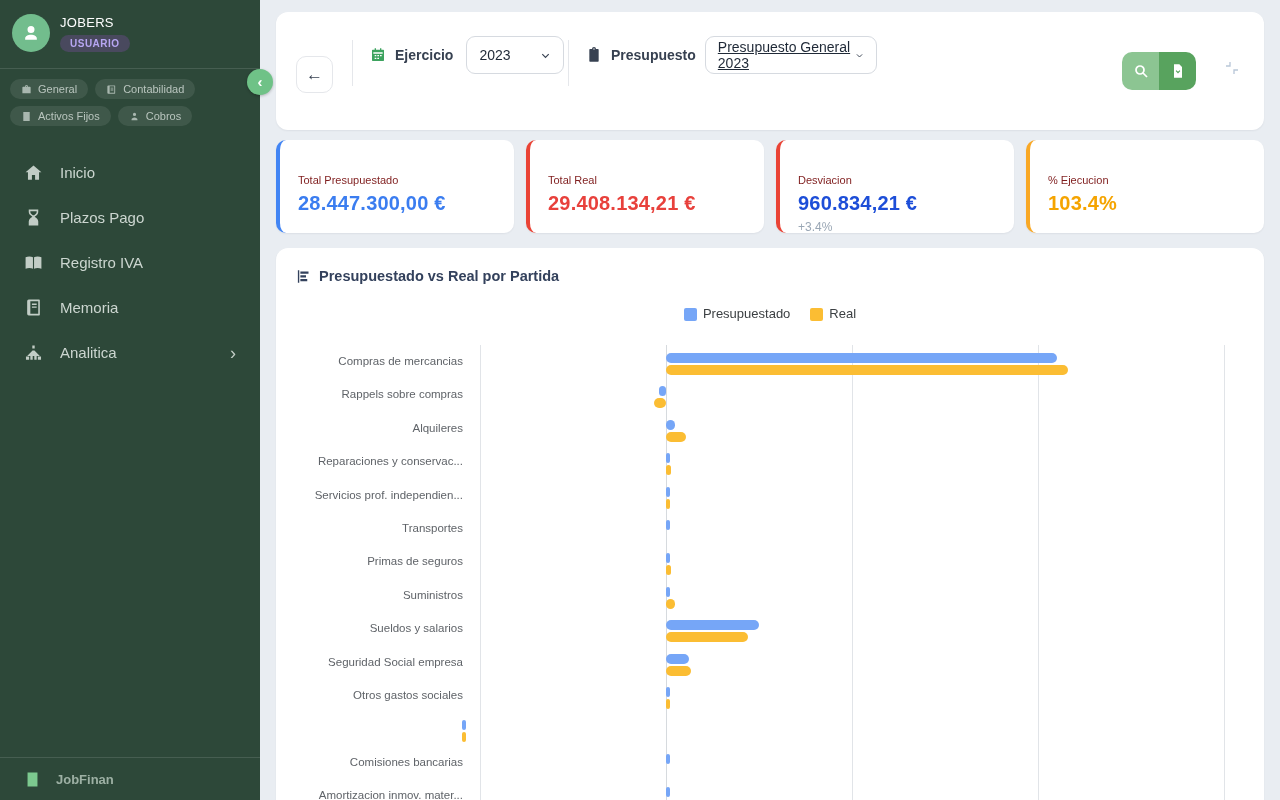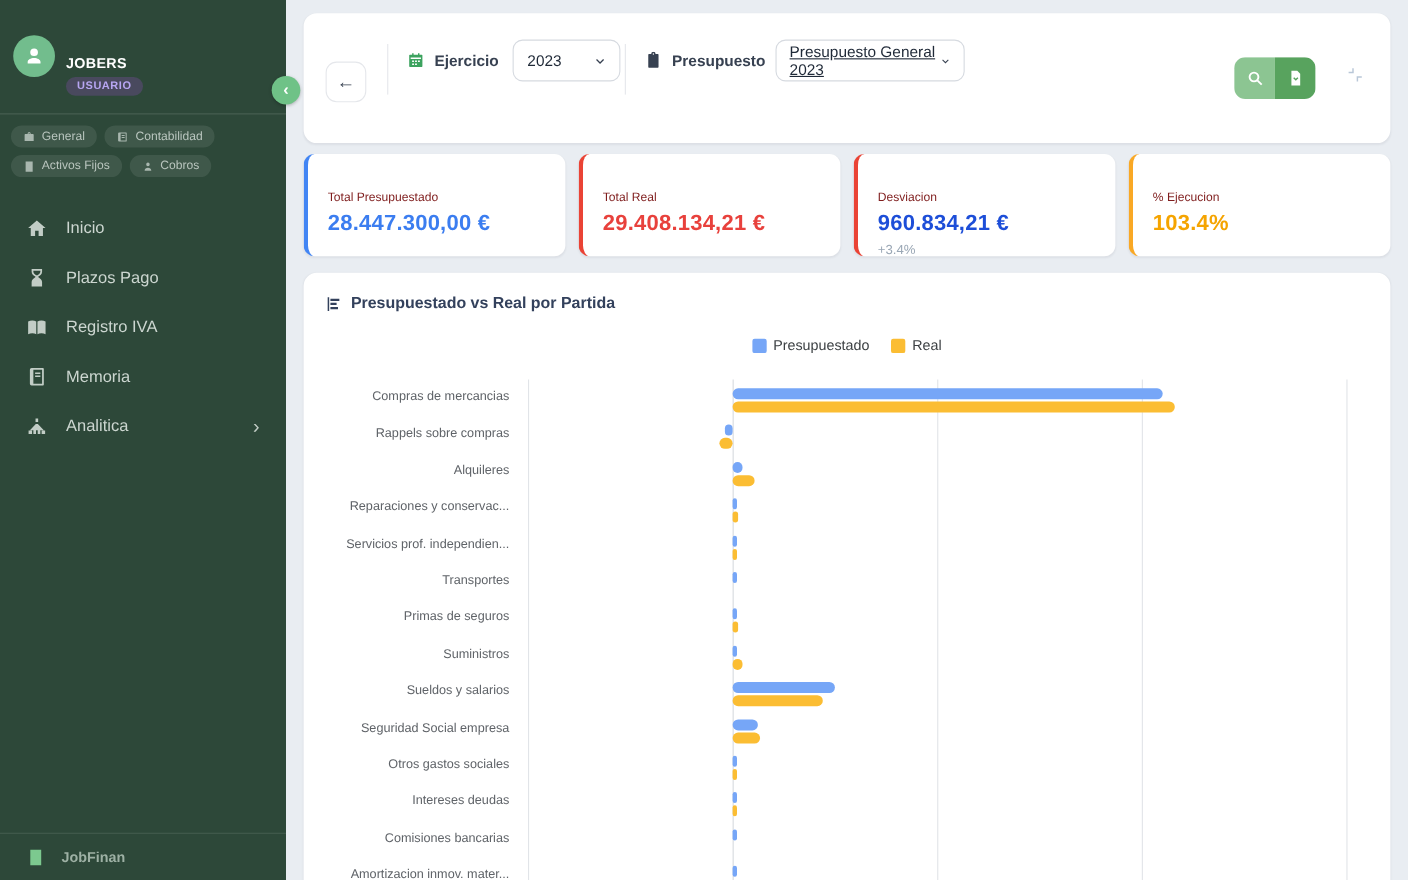--- a/index.html
+++ b/index.html
@@ -4,21 +4,21 @@
 <style>
   * { margin:0; padding:0; box-sizing:border-box; }
   html,body { width:1280px; height:800px; overflow:hidden; }
   body { font-family:"Liberation Sans", sans-serif; background:#e9edf2; position:relative; font-size:13px; color:#374151; }
 
   
   .sidebar { position:absolute; left:0; top:0; width:260px; height:800px; background:#2d4839; color:#cbd5cf; z-index:5; }
   .profile { display:flex; align-items:center; gap:10px; padding:14px 12px 16px 12px; }
   .avatar { width:38px; height:38px; border-radius:50%; background:#72bd8d; display:flex; align-items:center; justify-content:center; flex:none; }
   .avatar svg { width:20px; height:20px; fill:#fff; }
-  .brand { color:#fff; font-weight:bold; font-size:13px; letter-spacing:.3px;margin-top:36px; }
+  .brand { color:#fff; font-weight:normal; font-size:13px; letter-spacing:.3px; }
   .role-badge { display:inline-block; margin-top:5px; background:#49495e; color:#b7a6f2; font-size:10px; font-weight:bold; letter-spacing:.5px; padding:3px 10px; border-radius:10px; }
   .collapse-toggle { position:absolute; right:-13px; top:69px; width:26px; height:26px; border-radius:50%; background:#6fc287; border:none; color:#fff; font-size:15px; font-weight:bold; line-height:24px; cursor:pointer; z-index:9; box-shadow:0 1px 3px rgba(0,0,0,.25); }
   .quick-links { border-top:1px solid rgba(255,255,255,.12); padding:10px 10px 8px 10px; display:flex; flex-wrap:wrap; gap:7px; }
   .pill { display:inline-flex; align-items:center; gap:6px; background:rgba(255,255,255,.09); color:#b9c5be; border-radius:12px; padding:4px 11px; font-size:11px; cursor:pointer; }
   .pill svg { width:11px; height:11px; fill:#a9b7af; }
   .nav { margin-top:16px; }
   .nav-item { display:flex; align-items:center; gap:17px; padding:13px 24px; font-size:15px; color:#ccd6d0; cursor:pointer; }
   .nav-item svg { width:19px; height:19px; fill:#c2cdc6; flex:none; }
   .nav-item .chev { margin-left:auto; font-size:18px; color:#c2cdc6; line-height:1; }
   .sidebar-footer { position:absolute; left:0; right:0; bottom:0; height:43px; border-top:1px solid rgba(255,255,255,.12); display:flex; align-items:center; gap:15px; padding:0 24px; color:#9db0a4; font-weight:bold; font-size:13px; }
@@ -336,21 +336,20 @@
             </div>
           </div>
           <div class="chart-row">
             <div class="row-label">Otros gastos sociales</div>
             <div class="row-bars">
               <div class="bar" style="width: 0.55%; left: 25%; top: 8px; background: rgb(118, 166, 247);"></div>
               <div class="bar" style="width: 0.55%; left: 25%; top: 20px; background: rgb(251, 189, 51);"></div>
             </div>
           </div>
           <div class="chart-row">
-            <div class="row-label">Intereses deudas</div>
             <div class="row-bars">
               <div class="bar" style="width: 0.55%; left: 25%; top: 8px; background: rgb(118, 166, 247);"></div>
               <div class="bar" style="width: 0.55%; left: 25%; top: 20px; background: rgb(251, 189, 51);"></div>
             </div>
           </div>
           <div class="chart-row">
             <div class="row-label">Comisiones bancarias</div>
             <div class="row-bars">
               <div class="bar" style="width: 0.55%; left: 25%; top: 8px; background: rgb(118, 166, 247);"></div>
             </div>

